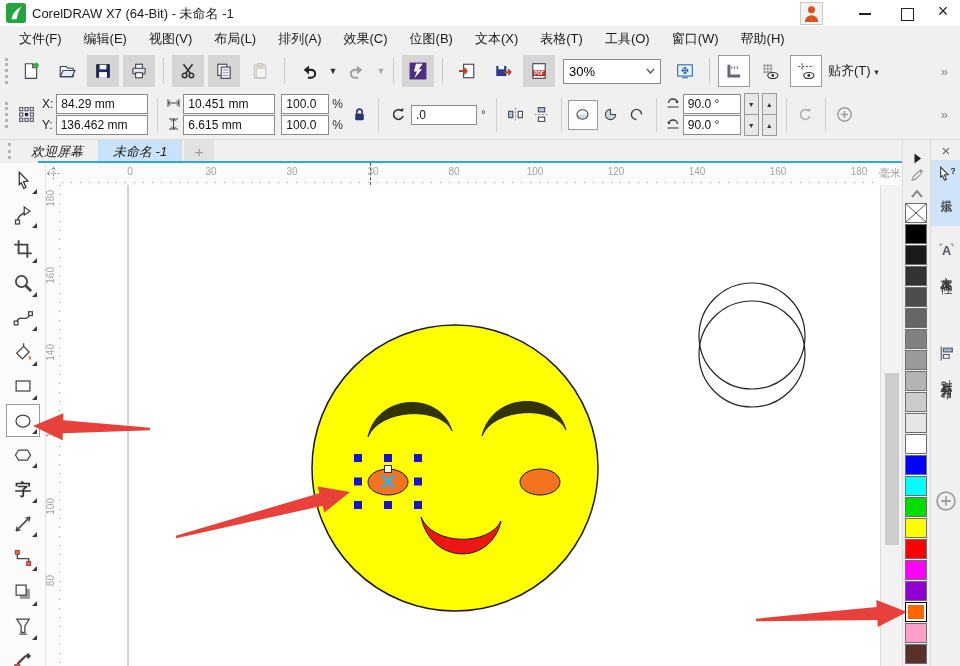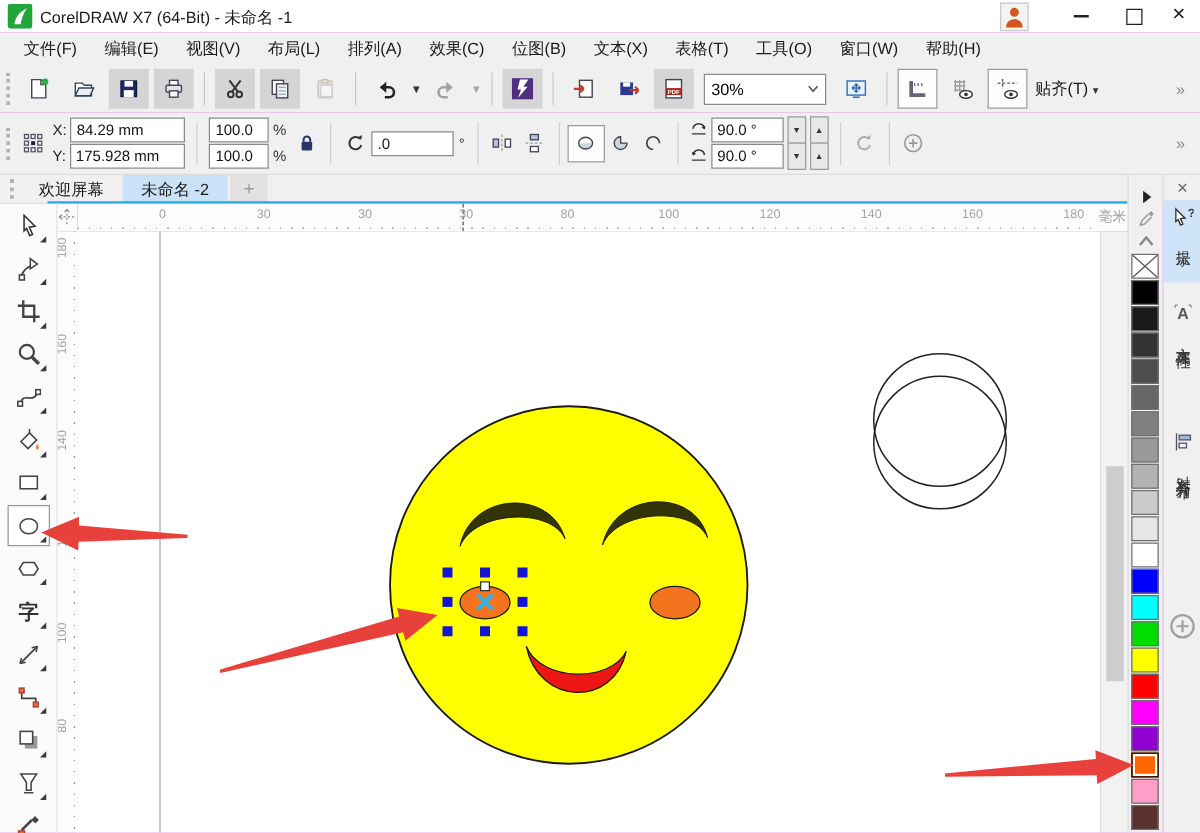--- a/index.html
+++ b/index.html
@@ -1,17 +1,17 @@
 <!DOCTYPE html>
 <html><head>
 <meta charset="utf-8">
 <style>
   html,body{margin:0;padding:0;width:960px;height:666px;overflow:hidden;
     font-family:"Liberation Sans","DejaVu Sans",sans-serif;background:#fff;}
-  #app{position:absolute;left:0;top:0;width:960px;height:666px;background:#d946ef;}
+  #app{position:absolute;left:0;top:0;width:960px;height:666px;background:#701a75;}
   .abs{position:absolute;}
   
   .titlebar{left:0;top:0;width:960px;height:26px;background:#fff;}
   .title-text{position:absolute;left:32px;top:5px;font-size:13px;color:#1a1a1a;white-space:nowrap;}
   .logo{position:absolute;left:6px;top:3px;width:20px;height:20px;}
   .winbtn{position:absolute;top:2px;width:30px;height:21px;text-align:center;font-size:15px;color:#222;line-height:21px;}
   .min-line{display:inline-block;width:12px;border-bottom:2px solid #222;vertical-align:middle;}
   .max-box{display:inline-block;width:11px;height:11px;border:1.5px solid #222;vertical-align:middle;}
   .person-box{position:absolute;left:800px;top:2px;width:21px;height:21px;background:#f3f3f3;border:1px solid #c9c9c9;}
   
@@ -38,21 +38,21 @@
   .f-pos{width:82px;} .f-size{width:82px;} .f-pct{width:38px;} .f-rot{width:56px;} .f-ang{width:48px;}
   .plab{color:#222;} .pct-sign,.deg-sign{color:#333;}
   .psep{width:1px;height:34px;background:#cfcfcf;margin:0 6px;flex:0 0 auto;}
   .pbtn{width:24px;height:24px;display:flex;align-items:center;justify-content:center;flex:0 0 auto;border:1px solid transparent;}
   .pbtn svg{width:17px;height:17px;}
   .pbtn.outlined{border:1px solid #9a9a9a;background:#fdfdfd;width:28px;height:28px;}
   .pbtn.disabled{opacity:.35;}
   .spinbtn{width:13px;height:20px;border:1px solid #9a9a9a;background:#e8e8e8;font-size:7px;display:flex;align-items:center;justify-content:center;color:#333;}
   
   .tabbar{left:0;top:140px;width:960px;height:23px;background:#f0f0f0;display:flex;align-items:stretch;box-sizing:border-box;padding-left:6px;}
-  .tab{padding:0 15px;font-size:13px;color:#1a1a1a;display:flex;align-items:center;white-space:nowrap;}
+  .tab{padding:0 15px;font-size:13px;color:#1a1a1a;display:flex;align-items:center;white-space:nowrap;font-style:italic;}
   .tab.active{background:#c9e2f8;}
   .newtab{width:30px;background:#e2e2e2;color:#999;font-size:15px;display:flex;align-items:center;justify-content:center;margin-left:2px;}
   .tabline{position:absolute;left:38px;top:161px;width:867px;height:2px;background:#29abe2;}
   
   .corner{left:45px;top:163px;width:17px;height:22px;background:#fcfcfc;}
   .hruler{left:62px;top:163px;width:843px;height:22px;background:#fcfcfc;}
   .hruler::after{content:"";position:absolute;left:0;right:28px;bottom:2px;height:1px;
     background:repeating-linear-gradient(90deg,#999 0 1px,transparent 1px 9px);}
   .rlab{position:absolute;top:3px;font-size:10px;color:#a3a3a3;transform:translateX(-50%);}
   .runit{position:absolute;top:3px;right:4px;font-size:11px;color:#a3a3a3;}
@@ -276,24 +276,38 @@
           <rect x="11.5" y="11.5" width="3" height="3" fill="none" stroke="#556"></rect>
         </svg>
       </div>
     <div class="vpair">
       <div class="prow">
           <span class="plab">X:</span>
           <span class="field f-pos">84.29 mm</span>
         </div>
       <div class="prow">
           <span class="plab">Y:</span>
-          <span class="field f-pos">175.928 mm</span>
+          <span class="field f-pos">136.462 mm</span>
         </div>
     </div>
     <div class="psep"></div>
+    <div class="vpair">
+      <div class="prow">
+          <span><svg width="13" height="10" viewBox="0 0 13 10">
+              <path d="M1 5 h11 M1 5 l2.5-2.5 M1 5 l2.5 2.5 M12 5 l-2.5-2.5 M12 5 l-2.5 2.5 M1 1 v8 M12 1 v8" stroke="#445" fill="none"></path>
+            </svg></span>
+          <span class="field f-size">10.451 mm</span>
+        </div>
+      <div class="prow">
+          <span><svg width="13" height="12" viewBox="0 0 13 12">
+              <path d="M6.5 1 v10 M6.5 1 l-2.5 2.5 M6.5 1 l2.5 2.5 M6.5 11 l-2.5-2.5 M6.5 11 l2.5-2.5 M2 1 h9 M2 11 h9" stroke="#445" fill="none"></path>
+            </svg></span>
+          <span class="field f-size">6.615 mm</span>
+        </div>
+    </div>
     <div class="vpair">
       <div class="prow">
           <span class="field f-pct">100.0</span>
           <span class="pct-sign">%</span>
         </div>
       <div class="prow">
           <span class="field f-pct">100.0</span>
           <span class="pct-sign">%</span>
         </div>
     </div>
@@ -380,21 +394,21 @@
           <circle cx="8" cy="8" r="6.3" fill="none" stroke="#9a9a9a" stroke-width="1.3"></circle>
           <path d="M8 4.8 v6.4 M4.8 8 h6.4" stroke="#9a9a9a" stroke-width="1.3"></path>
         </svg>
       </div>
     <div class="chev-right">»</div>
   </div>
 
   <div class="abs tabbar">
     <div class="handle" style="height:16px;margin-top:3px;"></div>
   <div class="tab">欢迎屏幕</div>
-      <div class="tab active">未命名 -2</div>
+      <div class="tab active">未命名 -1</div>
       <div class="newtab">+</div>
     </div>
   <div class="tabline"></div>
 
   <div class="abs corner">
     <svg width="15" height="15" viewBox="0 0 16 16" style="margin:3px 0 0 1px;">
         <path d="M8 1.5 v13 M1.5 8 h13" stroke="#888" stroke-dasharray="2 1.6" fill="none"></path>
         <path d="M8 1.5 l-2 2.5 M8 1.5 l2 2.5 M1.5 8 l2.5-2 M1.5 8 l2.5 2" stroke="#888" fill="none"></path>
       </svg>
   </div>

